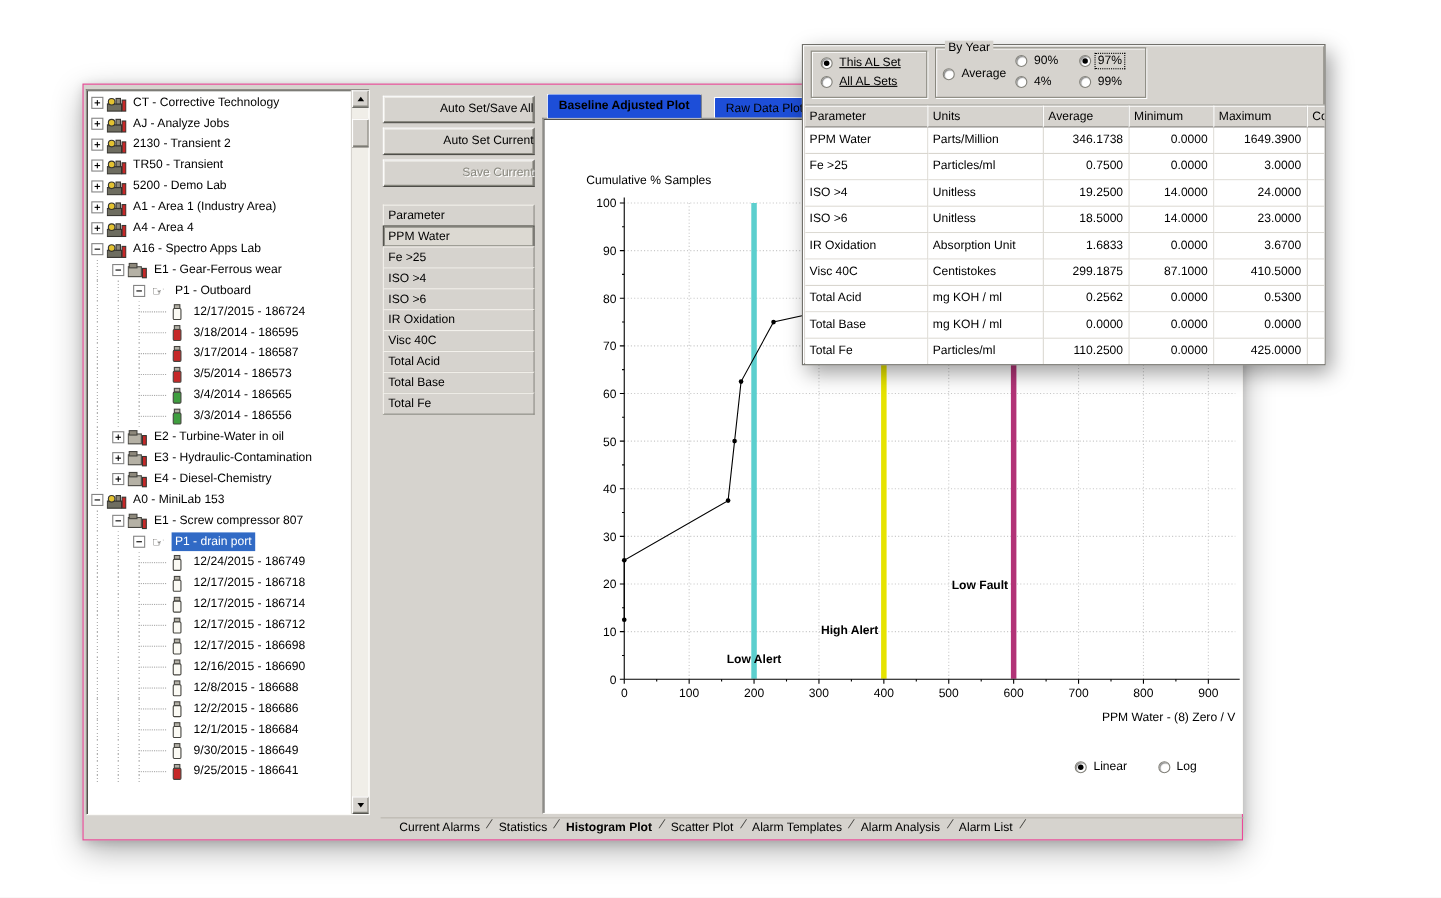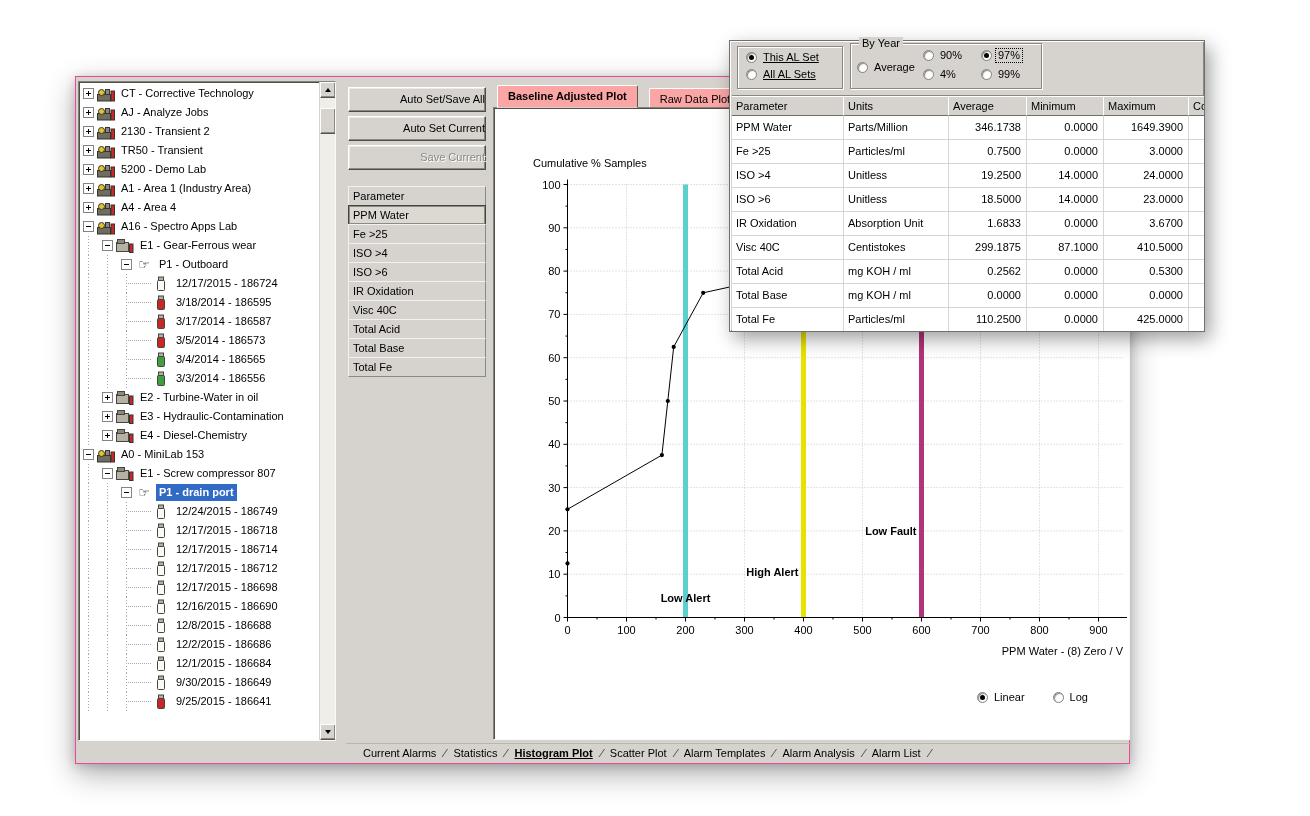--- a/index.html
+++ b/index.html
@@ -22,21 +22,21 @@
      background:repeating-linear-gradient(to bottom,#a8a8a8 0 1px,transparent 1px 3px) 5px 0/1px 100% no-repeat;}
   .stub{width:12px;height:19px;flex:none;position:relative;}
   .stub::before{content:'';position:absolute;left:-14px;right:1px;top:9px;border-top:1px dotted #a8a8a8;}
   .expander{width:11px;height:11px;flex:none;border:1px solid #848484;background:#fff;margin-right:3px;position:relative;}
   .expander::before{content:'';position:absolute;left:2px;right:2px;top:4px;height:1px;background:#000;}
   .expander.closed::after{content:'';position:absolute;top:2px;bottom:2px;left:4px;width:1px;background:#000;}
   .ticon{width:18px;height:16px;flex:none;margin-right:3px;display:inline-flex;align-items:center;justify-content:center;}
   .ticon svg{display:block;}
   .hand-glyph{font-size:13px;line-height:16px;color:#33322e;}
   .tlabel{padding:1px 3px;line-height:15px;}
-  .tlabel.sel{background:#316ac5;color:#fff;font-weight:bold;}
+  .tlabel.sel{background:#316ac5;color:#fff;}
 
   
   .vscroll{position:absolute;right:0;top:0;width:16px;bottom:0;background:#f0eee8;border-left:1px solid #d6d3ce;}
   .sb-btn{position:absolute;left:0;width:16px;height:16px;background:#d6d3ce;
      border:1px solid;border-color:#fff #55544f #55544f #fff;box-shadow:inset -1px -1px 0 #8a8980;}
   .sb-btn.up{top:0;} .sb-btn.down{bottom:0;}
   .sb-btn::after{content:'';position:absolute;left:4px;top:5px;width:0;height:0;
      border-left:3.5px solid transparent;border-right:3.5px solid transparent;}
   .sb-btn.up::after{border-bottom:4px solid #000;}
   .sb-btn.down::after{border-top:4px solid #000;}
@@ -56,42 +56,42 @@
      box-shadow:inset -1px -1px 0 #8a8980,inset 1px 1px 0 #eceae5;}
   .win-btn.disabled{color:#8a8980;text-shadow:1px 1px 0 #fff;}
   .param-list{position:absolute;left:0;top:100px;width:138px;}
   .param-cell{height:20px;line-height:18px;padding-left:4px;background:#d6d3ce;margin-top:-1px;
      border:1px solid;border-color:#f3f1ec #8b8a83 #8b8a83 #f3f1ec;overflow:hidden;white-space:nowrap;}
   .param-cell.sel{border-color:#45443f;background:#dcd9d2;box-shadow:inset 0 0 0 1px #8b8a83;}
 
   
   .plot-wrap{position:absolute;left:417px;top:8px;width:637px;height:656px;}
   .plot-tabs{position:absolute;left:4px;top:0;height:23px;display:flex;align-items:flex-end;}
-  .ptab{height:20px;padding:2px 10px 0;background:#fca5a5;border:1px solid;border-color:#fff #5b5a55 #d6d3ce #fff;
+  .ptab{height:20px;padding:2px 10px 0;background:#1d4ed8;border:1px solid;border-color:#fff #5b5a55 #d6d3ce #fff;
      border-radius:2px 2px 0 0;line-height:16px;margin-right:11px;white-space:nowrap;}
   .ptab.active{height:23px;font-weight:bold;position:relative;z-index:3;}
   .plot-frame{position:absolute;left:0;top:22px;width:637px;height:633px;background:#fff;}
   #chart{position:absolute;left:1px;top:1px;}
   #chart text{font-family:"Liberation Sans",sans-serif;font-size:11px;fill:#000;}
   #chart .alert-label{font-weight:bold;}
   .scale-radios{position:absolute;left:483px;top:583px;display:flex;gap:26px;align-items:flex-start;}
 
   
   .radio-wrap{display:inline-flex;align-items:center;gap:4px;white-space:nowrap;}
   .radio{width:11px;height:11px;border-radius:50%;background:#fff;flex:none;position:relative;
      border:1px solid #82817a;box-shadow:inset 1px 1px 1px rgba(0,0,0,.45);}
   .radio.sel::after{content:'';position:absolute;left:2px;top:2px;width:5px;height:5px;border-radius:50%;background:#000;}
   .rlabel{line-height:13px;padding:0 2px;}
   .rlabel.focused{outline:1px dotted #000;}
 
   
-  .bottom-tabs{position:absolute;left:270px;top:666px;width:785px;height:18px;display:flex;align-items:center;
+  .bottom-tabs{position:absolute;left:270px;top:666px;width:785px;height:18px;display:flex;align-items:flex-start;
      border-top:1px solid #b9b6ae;padding-left:10px;overflow:hidden;}
   .btab{padding:0 7px;line-height:16px;white-space:nowrap;}
-  .btab.active{font-weight:bold;text-decoration:underline;}
+  .btab.active{font-weight:bold;}
   .tsep{color:#3c3b37;font-style:italic;transform:skewX(-12deg);}
 
   
   .popup{position:absolute;left:729px;top:40px;width:476px;height:292px;background:#d6d3ce;z-index:50;
      border:1px solid #71706b;
      box-shadow:inset 1px 1px 0 #fff,inset -1px -1px 0 #8a8980,5px 7px 18px rgba(0,0,0,.38);}
   .groupbox{position:absolute;border:1px solid #8a8980;box-shadow:inset 1px 1px 0 #fff,1px 1px 0 #fff;}
   .g1{left:7px;top:5px;width:106px;height:43px;padding:4px 0 0 8px;}
   .g1 .radio-wrap{display:flex;margin-bottom:4px;text-decoration:underline;}
   .g2{left:120px;top:2px;width:192px;height:46px;text-align:center;}

